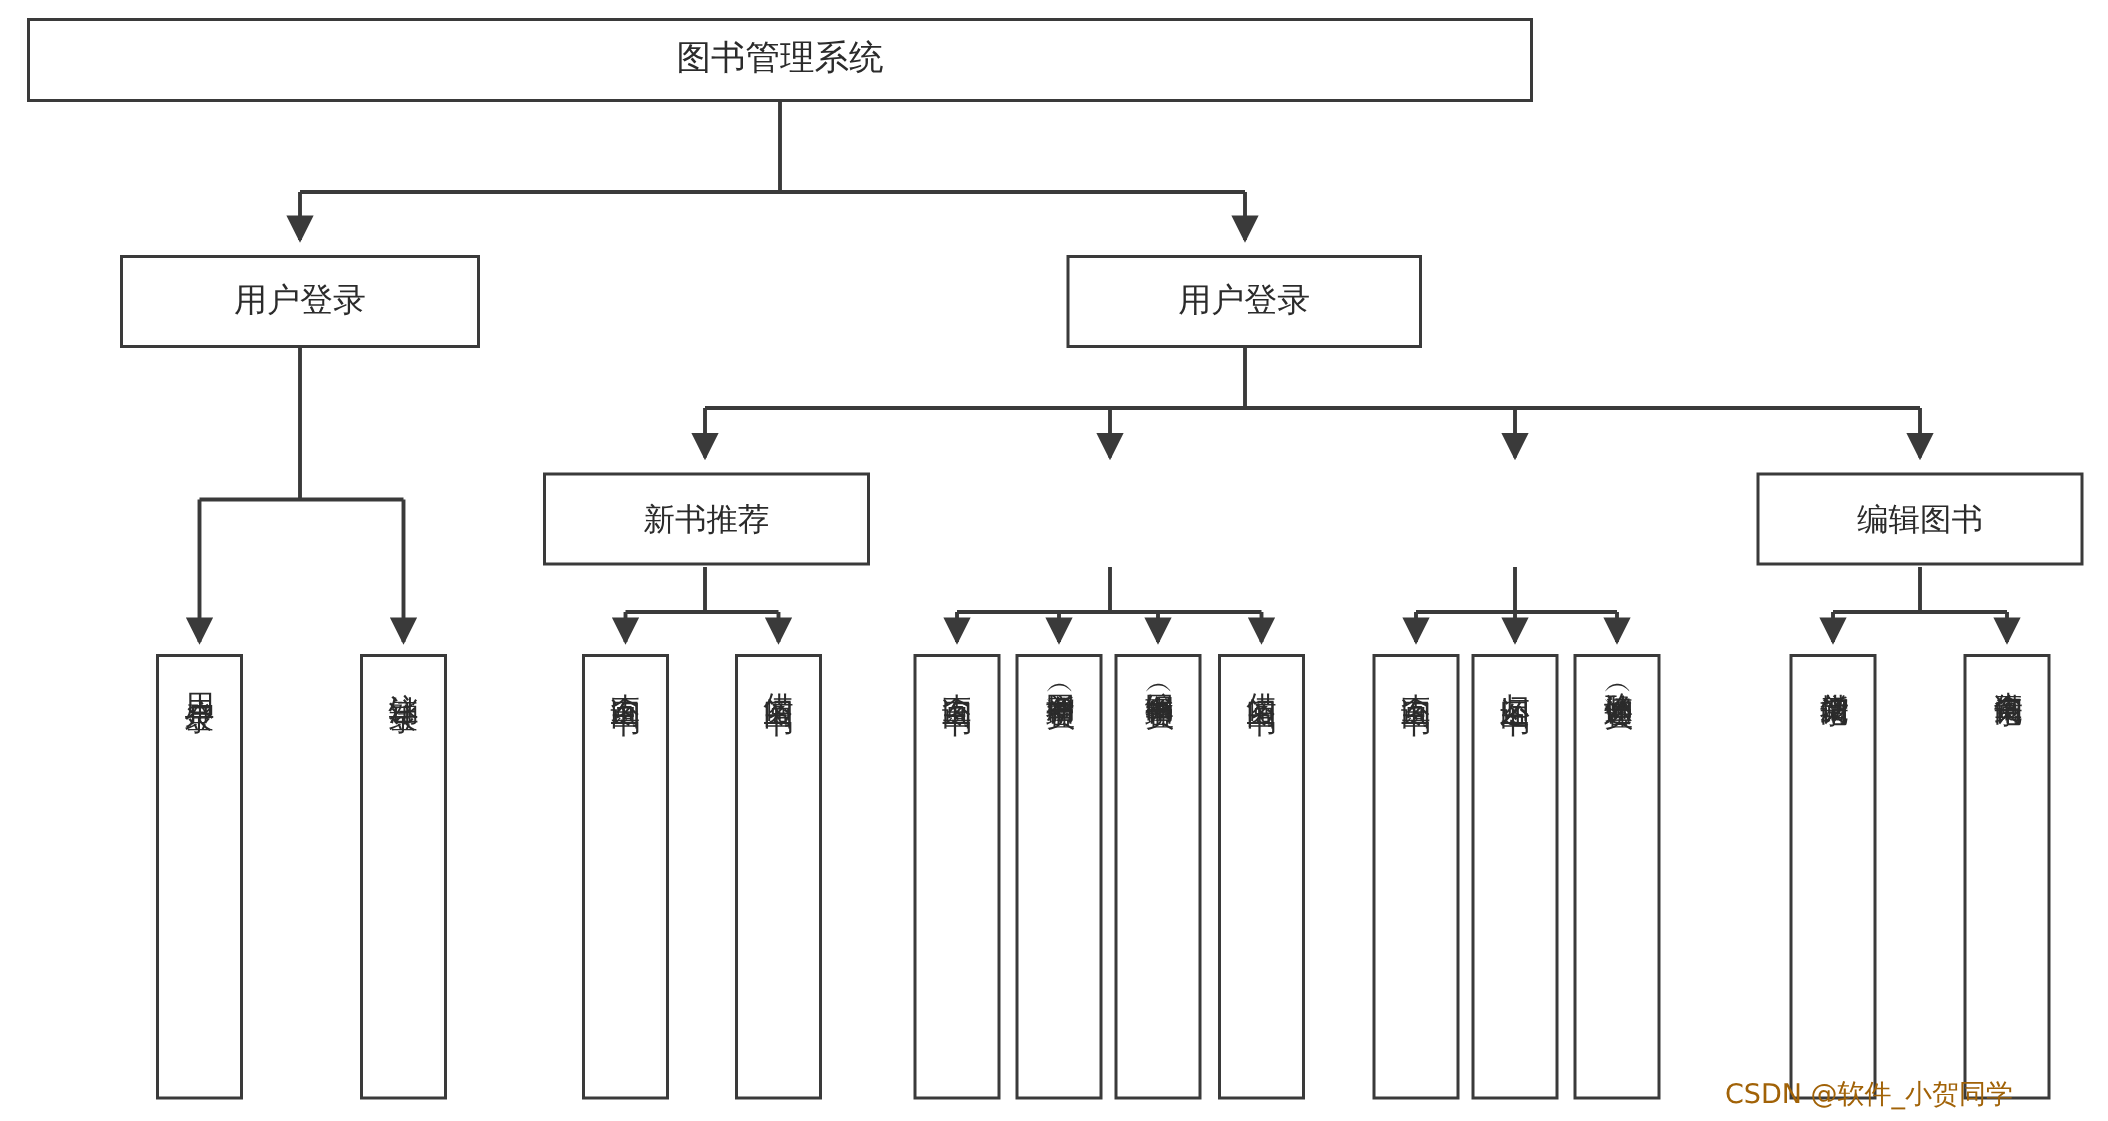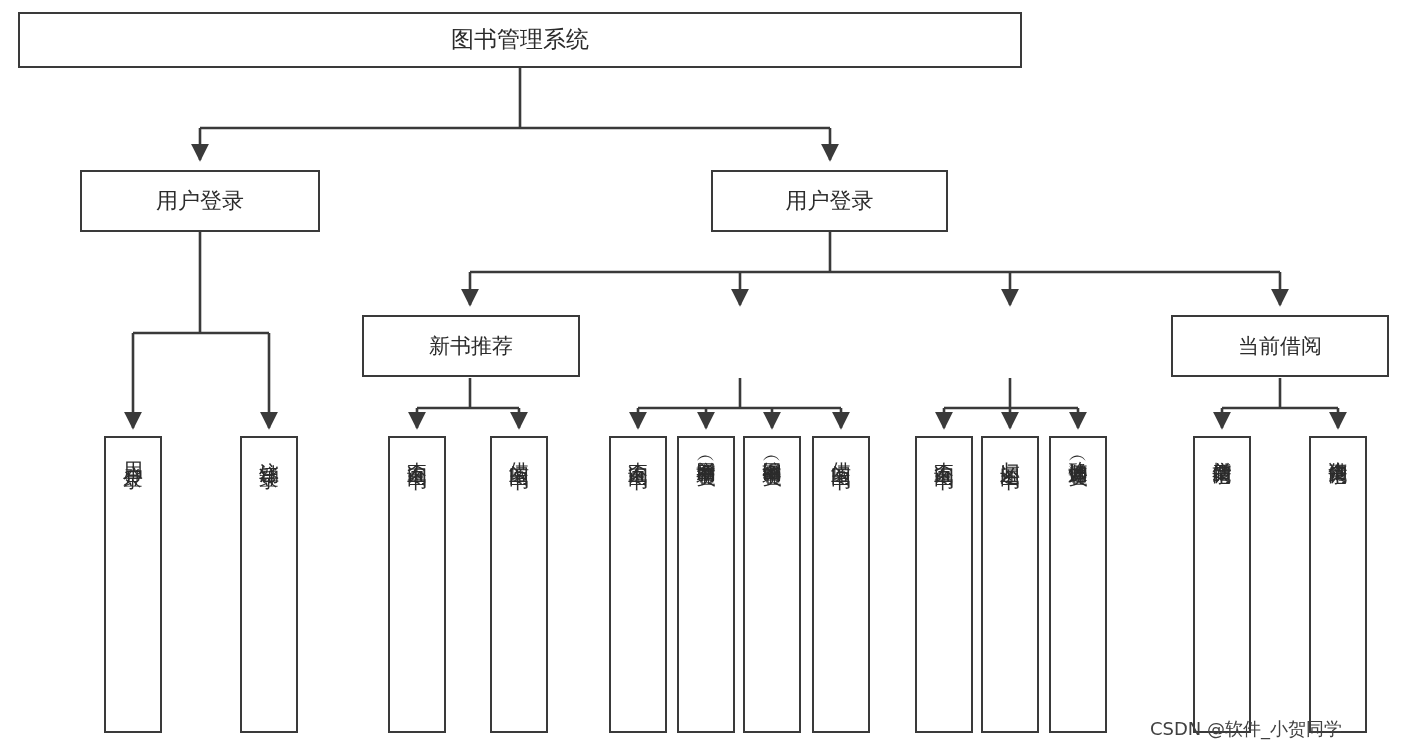--- a/index.html
+++ b/index.html
@@ -60,21 +60,21 @@
   }
   .node-leaf.tall-text .node-label {
     font-size: 19px;
     letter-spacing: 1px;
   }
   #watermark {
     position: absolute;
     right: 8px;
     bottom: 6px;
     font-size: 18px;
-    color: #404040;
+    color: #a16207;
     z-index: 9;
     white-space: nowrap;
     font-family: "DejaVu Sans", "Liberation Sans", sans-serif;
   }
 </style>
 </head>
 <body>
 
 <div id="diagram-root">
 
@@ -136,21 +136,21 @@
     <span class="node-label">用户登录</span>
   </div>
   <div class="node node-l1" style="left:711px; top:170px; width:237px; height:62px;">
     <span class="node-label">用户登录</span>
   </div>
 
   <div class="node node-l2" style="left:362px; top:315px; width:218px; height:62px;">
     <span class="node-label">新书推荐</span>
   </div>
   <div class="node node-l2" style="left:1171px; top:315px; width:218px; height:62px;">
-    <span class="node-label">当前借阅</span>
+    <span class="node-label">编辑图书</span>
   </div>
 
   <div class="node node-leaf" style="left:104px; top:436px; width:58px; height:297px;">
     <span class="node-label">用户登录</span>
   </div>
   <div class="node node-leaf" style="left:240px; top:436px; width:58px; height:297px;">
     <span class="node-label">注销登录</span>
   </div>
 
   <div class="node node-leaf" style="left:388px; top:436px; width:58px; height:297px;">

